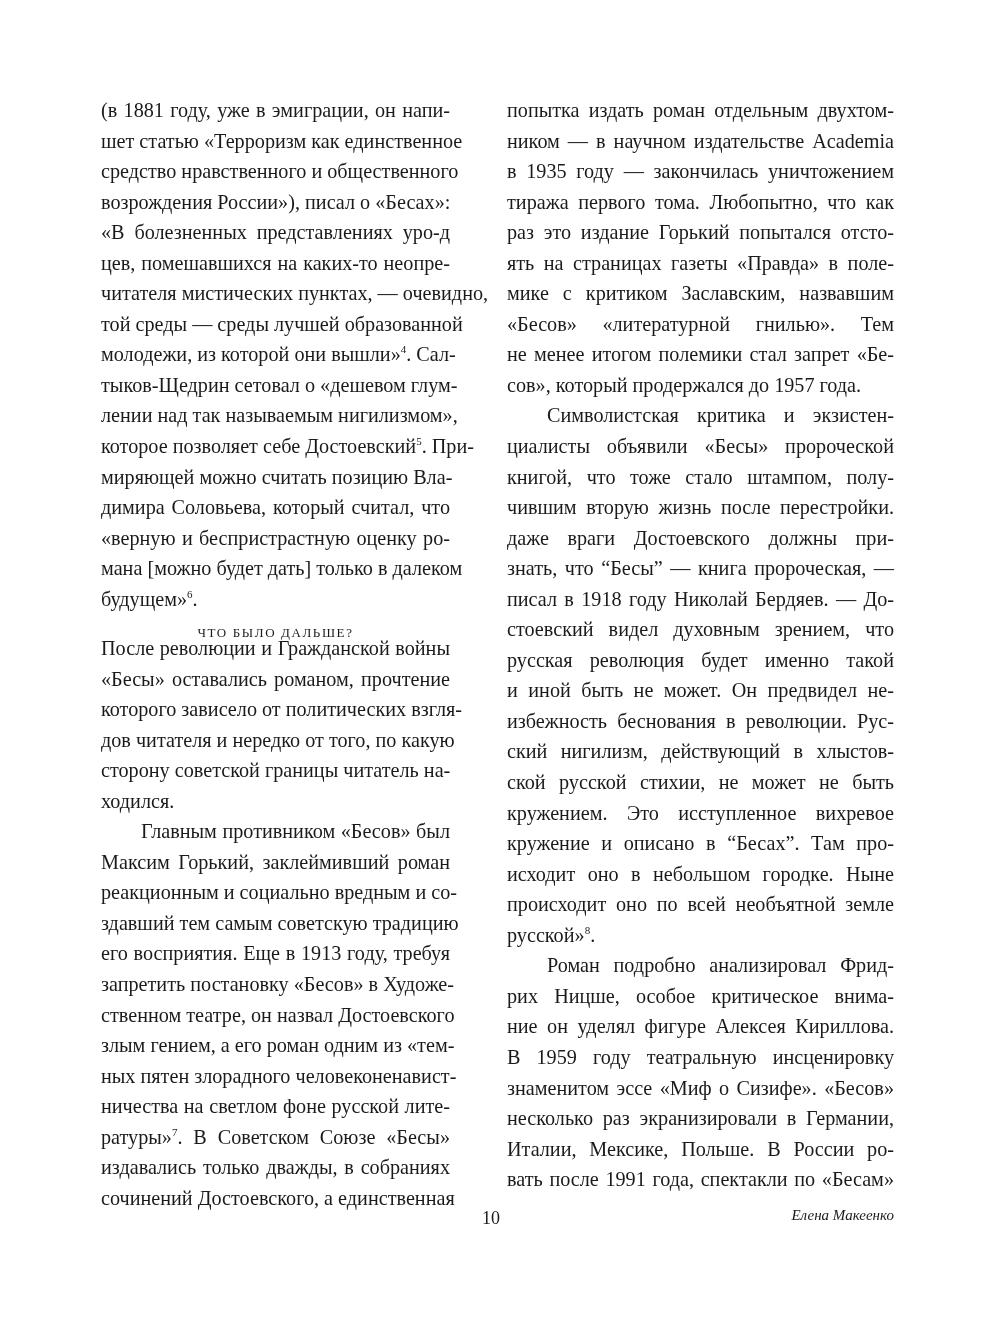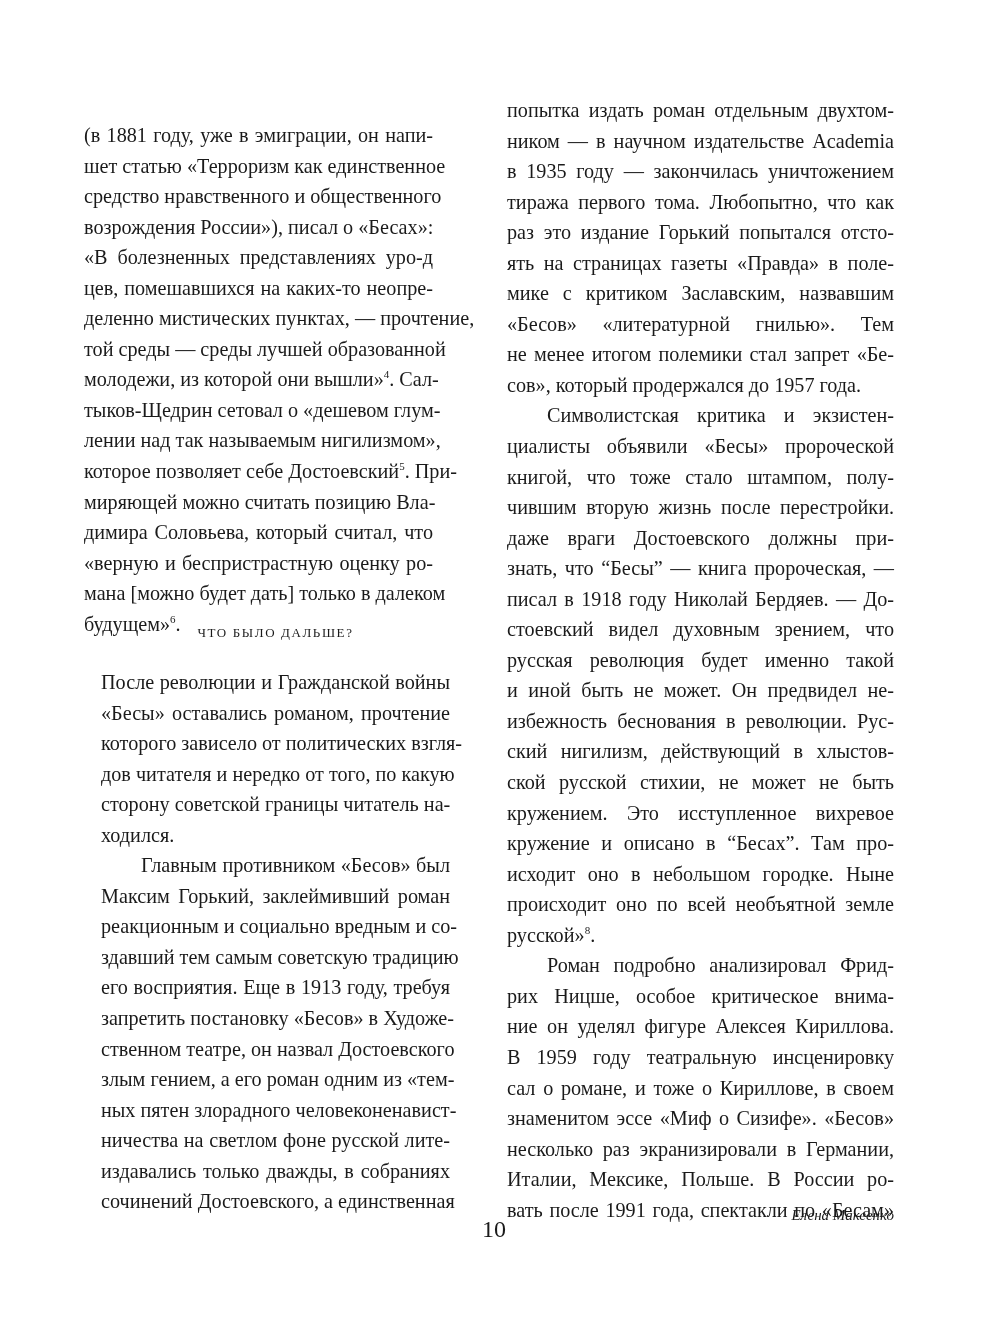--- a/index.html
+++ b/index.html
@@ -1,42 +1,42 @@
 <!DOCTYPE html>
 <html><head>
 <meta charset="utf-8">
 <style>
   html, body { margin: 0; padding: 0; background: #ffffff; }
   body { width: 992px; height: 1329px; position: relative; overflow: hidden;
          font-family: "Liberation Serif", "DejaVu Serif", serif; color: #1a1a1a; }
   .col { position: absolute; top: 95px; }
-  .col-left { left: 84px; width: 349px; margin-top: 25px; }
+  .col-left { left: 101px; width: 349px; }
   .col-right { left: 507px; width: 387px; }
   .line { display: block; height: 30.55px; line-height: 30.55px; font-size: 20.2px;
           white-space: nowrap; text-align: justify; text-align-last: justify; }
   .line.last { text-align-last: left; }
   .line.indent { text-indent: 40px; }
   sup { font-size: 11px; line-height: 0; vertical-align: 8px; }
   .heading { position: absolute; left: 101px; width: 349px; top: 618px; text-align: center;
              font-size: 13px; letter-spacing: 1.6px; line-height: 30px; }
-  .col-left2 { position: absolute; left: 101px; width: 349px; top: 667px; }
-  .footer-page { position: absolute; left: 482px; top: 1208px; font-size: 24px; margin-top: 8px; }
+  .col-left2 { position: absolute; left: 101px; width: 349px; top: 633px; }
+  .footer-page { position: absolute; left: 482px; top: 1208px; font-size: 18px; }
   .footer-author { position: absolute; right: 98px; top: 1207px; font-size: 15px; font-style: italic; }
 </style>
 </head>
 <body>
 
 <div class="col col-left" id="left-top">
     <span class="line"><span>(в 1881 году, уже в эмиграции, он напи-</span></span>
     <span class="line"><span>шет статью «Терроризм как единственное</span></span>
     <span class="line"><span>средство нравственного и общественного</span></span>
     <span class="line"><span>возрождения России»), писал о «Бесах»:</span></span>
     <span class="line"><span>«В болезненных представлениях уро-д</span></span>
     <span class="line"><span>цев, помешавшихся на каких-то неопре-</span></span>
-    <span class="line"><span>деленно мистических пунктах, — прочтение,</span></span>
+    <span class="line"><span>читателя мистических пунктах, — очевидно,</span></span>
     <span class="line"><span>той среды — среды лучшей образованной</span></span>
     <span class="line"><span>молодежи, из которой они вышли»</span><sup>4</sup><span>. Сал-</span></span>
     <span class="line"><span>тыков-Щедрин сетовал о «дешевом глум-</span></span>
     <span class="line"><span>лении над так называемым нигилизмом»,</span></span>
     <span class="line"><span>которое позволяет себе Достоевский</span><sup>5</sup><span>. При-</span></span>
     <span class="line"><span>миряющей можно считать позицию Вла-</span></span>
     <span class="line"><span>димира Соловьева, который считал, что</span></span>
     <span class="line"><span>«верную и беспристрастную оценку ро-</span></span>
     <span class="line"><span>мана [можно будет дать] только в далеком</span></span>
     <span class="line last"><span>будущем»</span><sup>6</sup><span>.</span></span>
@@ -52,20 +52,21 @@
     <span class="line indent"><span>Главным противником «Бесов» был</span></span>
     <span class="line"><span>Максим Горький, заклеймивший роман</span></span>
     <span class="line"><span>реакционным и социально вредным и со-</span></span>
     <span class="line"><span>здавший тем самым советскую традицию</span></span>
     <span class="line"><span>его восприятия. Еще в 1913 году, требуя</span></span>
     <span class="line"><span>запретить постановку «Бесов» в Художе-</span></span>
     <span class="line"><span>ственном театре, он назвал Достоевского</span></span>
     <span class="line"><span>злым гением, а его роман одним из «тем-</span></span>
     <span class="line"><span>ных пятен злорадного человеконенавист-</span></span>
     <span class="line"><span>ничества на светлом фоне русской лите-</span></span>
+    <span class="line"><span>ратуры»</span><sup>7</sup><span>. В Советском Союзе «Бесы»</span></span>
     <span class="line"><span>издавались только дважды, в собраниях</span></span>
     <span class="line"><span>сочинений Достоевского, а единственная</span></span>
   </div>
 <div class="col col-right" id="right-col">
     <span class="line"><span>попытка издать роман отдельным двухтом-</span></span>
     <span class="line"><span>ником — в научном издательстве Academia</span></span>
     <span class="line"><span>в 1935 году — закончилась уничтожением</span></span>
     <span class="line"><span>тиража первого тома. Любопытно, что как</span></span>
     <span class="line"><span>раз это издание Горький попытался отсто-</span></span>
     <span class="line"><span>ять на страницах газеты «Правда» в поле-</span></span>
@@ -88,21 +89,20 @@
     <span class="line"><span>ской русской стихии, не может не быть</span></span>
     <span class="line"><span>кружением. Это исступленное вихревое</span></span>
     <span class="line"><span>кружение и описано в “Бесах”. Там про-</span></span>
     <span class="line"><span>исходит оно в небольшом городке. Ныне</span></span>
     <span class="line"><span>происходит оно по всей необъятной земле</span></span>
     <span class="line last"><span>русской»</span><sup>8</sup><span>.</span></span>
     <span class="line indent"><span>Роман подробно анализировал Фрид-</span></span>
     <span class="line"><span>рих Ницше, особое критическое внима-</span></span>
     <span class="line"><span>ние он уделял фигуре Алексея Кириллова.</span></span>
     <span class="line"><span>В 1959 году театральную инсценировку</span></span>
-    <span class="line"><span>сал о романе, и тоже о Кириллове, в своем</span></span>
     <span class="line"><span>знаменитом эссе «Миф о Сизифе». «Бесов»</span></span>
     <span class="line"><span>несколько раз экранизировали в Германии,</span></span>
     <span class="line"><span>Италии, Мексике, Польше. В России ро-</span></span>
     <span class="line"><span>вать после 1991 года, спектакли по «Бесам»</span></span>
   </div>
 
 <div class="footer-page">10</div>
 <div class="footer-author">Елена Макеенко</div>
 
 </body></html>

